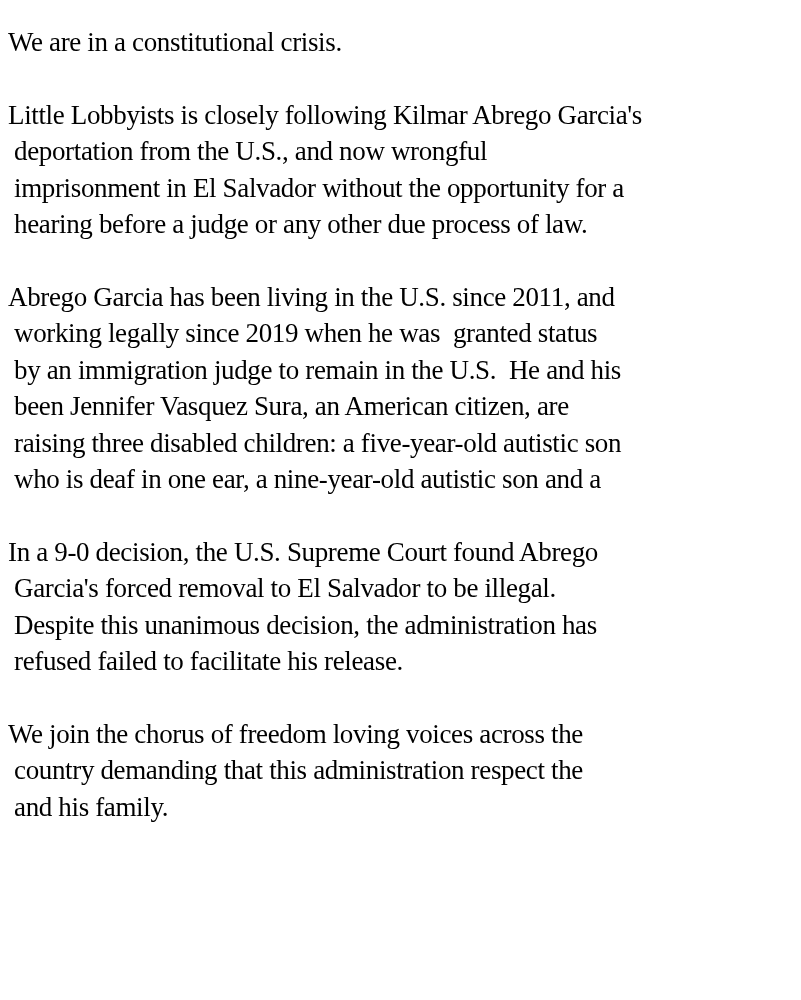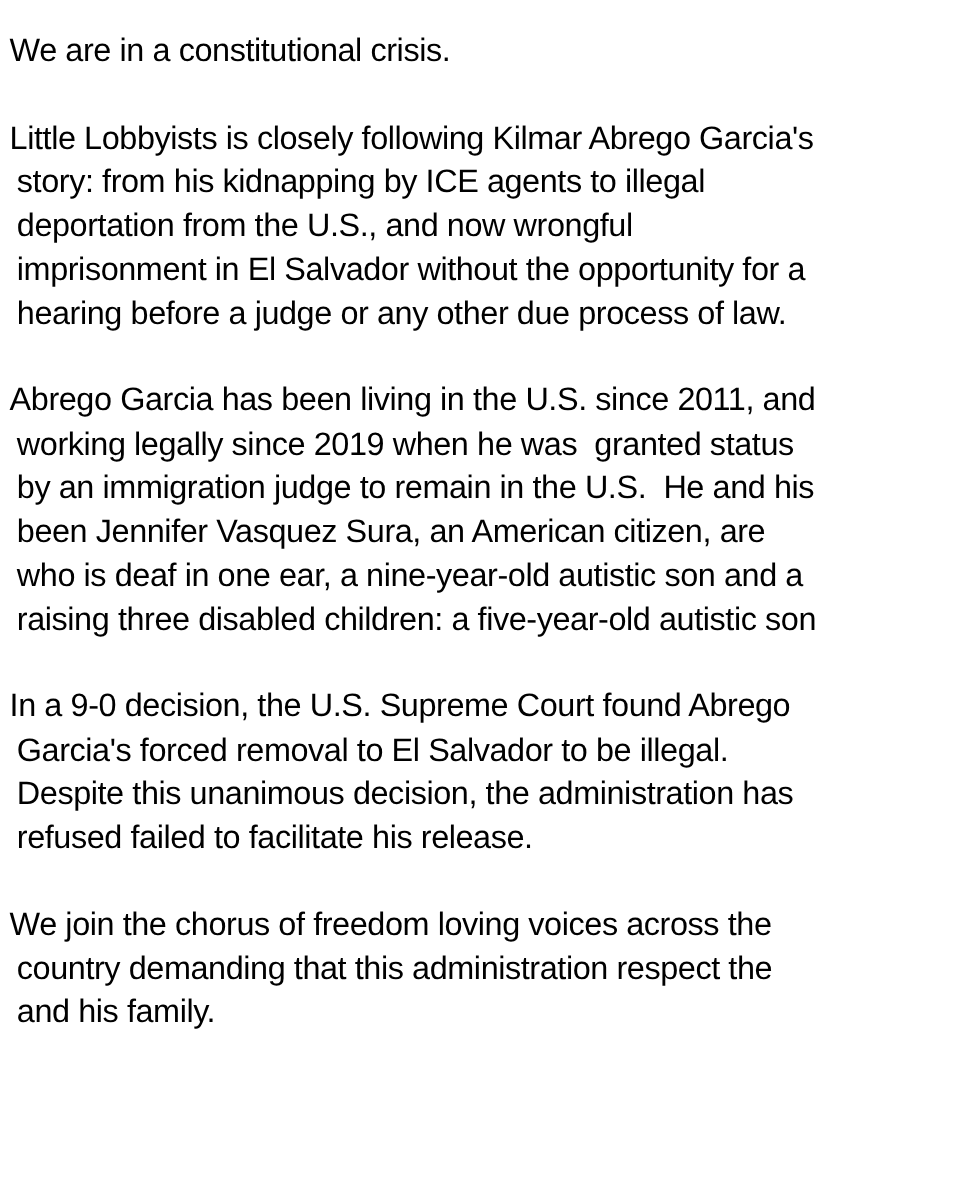--- a/index.html
+++ b/index.html
@@ -13,20 +13,21 @@
       overflow: hidden;
       position: relative;
       font-family: "Liberation Sans", "DejaVu Sans", sans-serif;
       color: #000000;
     }
     .doc {
       position: absolute;
       left: 8px;
       top: 24px;
       width: 790px;
+      font-family: Liberation Serif, serif;
     }
     .para {
       margin: 0 0 36px 0;
     }
     .line {
       display: block;
       font-size: 27px;
       line-height: 36.5px;
       white-space: pre;
       letter-spacing: -0.35px;
@@ -39,33 +40,32 @@
 <body>
 
 <div class="doc">
 
   <div class="para">
     <span class="line">We are in a constitutional crisis.</span>
   </div>
 
   <div class="para">
     <span class="line">Little Lobbyists is closely following Kilmar Abrego Garcia's</span>
-    <span class="line cont">story: from his kidnapping by ICE agents to illegal</span>
     <span class="line cont">deportation from the U.S., and now wrongful</span>
     <span class="line cont">imprisonment in El Salvador without the opportunity for a</span>
     <span class="line cont">hearing before a judge or any other due process of law.</span>
   </div>
 
   <div class="para">
     <span class="line">Abrego Garcia has been living in the U.S. since 2011, and</span>
     <span class="line cont">working legally since 2019 when he was  granted status</span>
     <span class="line cont">by an immigration judge to remain in the U.S.  He and his</span>
     <span class="line cont">been Jennifer Vasquez Sura, an American citizen, are</span>
+    <span class="line cont">raising three disabled children: a five-year-old autistic son</span>
     <span class="line cont">who is deaf in one ear, a nine-year-old autistic son and a</span>
-    <span class="line cont">raising three disabled children: a five-year-old autistic son</span>
   </div>
 
   <div class="para">
     <span class="line">In a 9-0 decision, the U.S. Supreme Court found Abrego</span>
     <span class="line cont">Garcia's forced removal to El Salvador to be illegal.</span>
     <span class="line cont">Despite this unanimous decision, the administration has</span>
     <span class="line cont">refused failed to facilitate his release.</span>
   </div>
 
   <div class="para">

